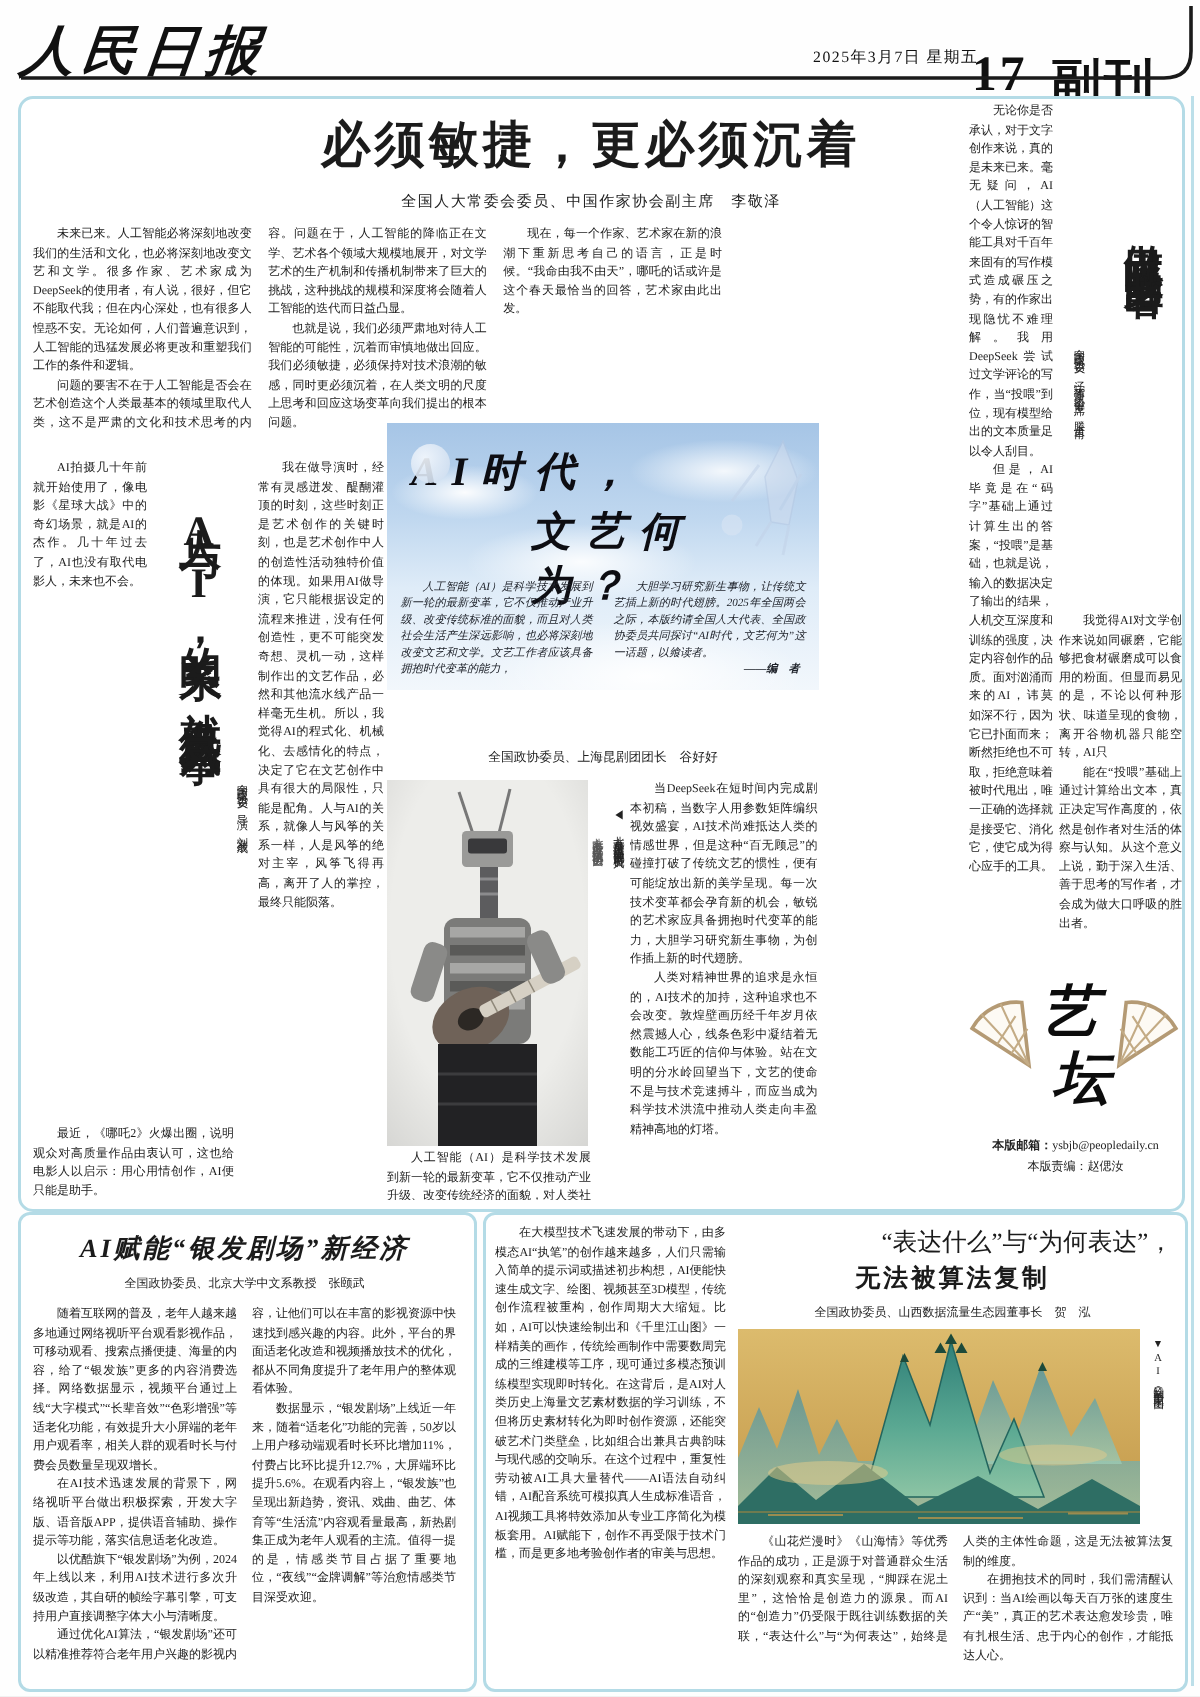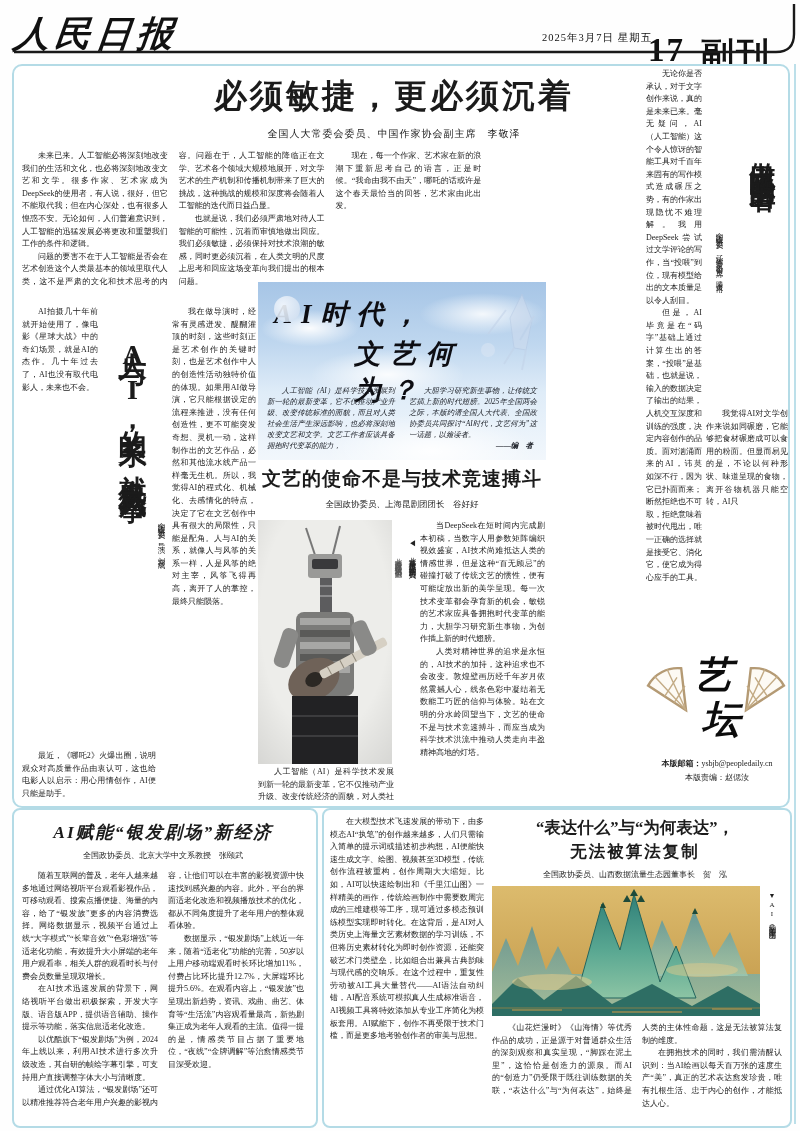--- a/index.html
+++ b/index.html
@@ -12,21 +12,21 @@
   .pageno{left:648px;top:4px;font-size:33px;font-weight:bold;color:#111;letter-spacing:2px;display:flex;gap:16px;margin-top:28px;}
   
   .bluebox{border:2px solid #b4dbe6;border-radius:10px;background:#fff;}
   
   .h-main{left:138px;top:74px;width:512px;text-align:center;font-size:33px;font-weight:900;letter-spacing:3px;}
   .by-main{left:138px;top:127px;width:512px;text-align:center;font-size:10px;color:#222;letter-spacing:1px;}
   .h-mid{left:258px;top:466px;width:288px;text-align:center;font-size:19px;font-weight:900;letter-spacing:1px;}
   .by-mid{left:258px;top:499px;width:288px;text-align:center;font-size:8.5px;color:#222;}
   .h-silver{left:18px;top:820px;width:290px;text-align:center;font-size:17.5px;font-weight:900;font-style:italic;letter-spacing:2px;}
   .by-silver{left:18px;top:850px;width:290px;text-align:center;font-size:8px;color:#222;}
-  .h-algo1{left:488px;top:817px;width:294px;text-align:center;font-size:16.5px;font-weight:700;}
+  .h-algo1{left:488px;top:817px;width:294px;text-align:right;font-size:16.5px;font-weight:400;}
   .h-algo2{left:488px;top:841px;width:294px;text-align:center;font-size:16.5px;font-weight:900;letter-spacing:2px;}
   .by-algo{left:488px;top:869px;width:294px;text-align:center;font-size:8px;color:#222;}
   
   .bt{font-size:8px;line-height:12.6px;text-align:justify;overflow:hidden;color:#1c1c1c;}
   .bt p{margin:0;text-indent:2em;}
   .c2{column-count:2;column-gap:10px;column-fill:auto;height:100%;}
   .c4{column-count:4;column-gap:11px;column-fill:auto;height:100%;}
   
   .v{writing-mode:vertical-rl;text-orientation:upright;overflow:hidden;}
   .vt-kite{left:99px;top:331px;height:418px;width:52px;font-size:28px;font-weight:900;letter-spacing:4px;}
@@ -106,21 +106,20 @@
     </svg>
     <div class="ban-t1">AI时代，</div>
     <div class="ban-t2">文艺何为？</div>
     <div class="ban-note">
       <p>人工智能（AI）是科学技术发展到新一轮的最新变革，它不仅推动产业升级、改变传统标准的面貌，而且对人类社会生活产生深远影响，也必将深刻地改变文艺和文学。文艺工作者应该具备拥抱时代变革的能力，</p>
       <p>大胆学习研究新生事物，让传统文艺插上新的时代翅膀。2025年全国两会之际，本版约请全国人大代表、全国政协委员共同探讨“AI时代，文艺何为”这一话题，以飨读者。</p>
       <p class="ban-sign">——编　者</p>
     </div>
   </div>
 
-  <div class="abs h-mid">文艺的使命不是与技术竞速搏斗</div>
   <div class="abs by-mid">全国政协委员、上海昆剧团团长　谷好好</div>
 
   <svg class="abs" style="left:258px;top:520px;" width="134" height="244" viewBox="0 0 134 244">
     <rect width="134" height="244" fill="#ededea"></rect>
     <rect width="134" height="244" fill="url(#vg)"></rect>
     <defs>
       <radialGradient id="vg" cx="50%" cy="40%" r="80%">
         <stop offset="60%" stop-color="rgba(0,0,0,0)"></stop>
           <stop offset="100%" stop-color="rgba(0,0,0,0.10)"></stop>
       </radialGradient>
@@ -166,20 +165,21 @@
   </div>
 
   <div class="abs bt" style="left:646px;top:68px;width:56px;height:588px;">
     <p>无论你是否承认，对于文字创作来说，真的是未来已来。毫无疑问，AI（人工智能）这个令人惊讶的智能工具对千百年来固有的写作模式造成碾压之势，有的作家出现隐忧不难理解。我用DeepSeek尝试过文学评论的写作，当“投喂”到位，现有模型给出的文本质量足以令人刮目。</p>
     <p>但是，AI毕竟是在“码字”基础上通过计算生出的答案，“投喂”是基础，也就是说，输入的数据决定了输出的结果，人机交互深度和训练的强度，决定内容创作的品质。面对汹涌而来的AI，讳莫如深不行，因为它已扑面而来；断然拒绝也不可取，拒绝意味着被时代甩出，唯一正确的选择就是接受它、消化它，使它成为得心应手的工具。</p>
   </div>
   <div class="abs v vb-win">全国政协委员、辽宁省作家协会主席　滕贞甫</div>
   <div class="abs v vt-win">做大口呼吸的胜出者</div>
   <div class="abs bt" style="left:706px;top:408px;width:82px;height:246px;">
     <p>我觉得AI对文学创作来说如同碾磨，它能够把食材碾磨成可以食用的粉面。但显而易见的是，不论以何种形状、味道呈现的食物，离开谷物机器只能空转，AI只</p>
+    <p>能在“投喂”基础上通过计算给出文本，真正决定写作高度的，依然是创作者对生活的体察与认知。从这个意义上说，勤于深入生活、善于思考的写作者，才会成为做大口呼吸的胜出者。</p>
   </div>
 
   <svg class="abs" style="left:642px;top:666px;" width="48" height="54" viewBox="0 0 48 54">
     <g transform="rotate(-12 24 27)">
       <path d="M40,48 L8,16 A34,34 0 0 1 44,6 Z" fill="#fdfaf4" stroke="#b49a74" stroke-width="2.4"></path>
       <path d="M40,48 L16,8 M40,48 L30,4 M22,30 L38,14 M30,38 L44,24" stroke="#c3ab85" stroke-width="1.4" fill="none"></path>
     </g>
   </svg>
   <svg class="abs" style="left:742px;top:666px;" width="48" height="54" viewBox="0 0 48 54">
     <g transform="rotate(12 24 27)">

